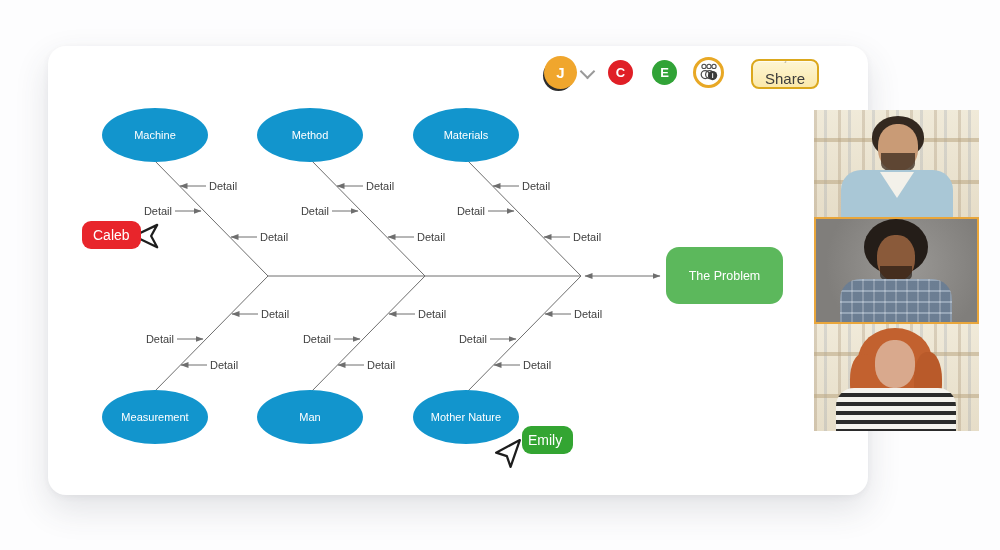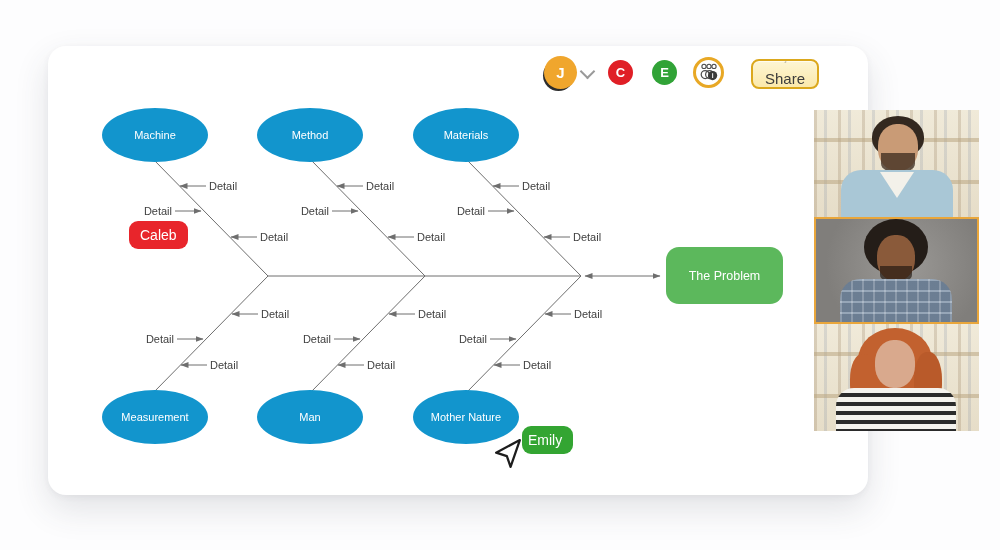--- a/index.html
+++ b/index.html
@@ -44,21 +44,21 @@
     font-size:15px;color:#3c3c3c;cursor:pointer;
     box-shadow:inset 0 1px 0 #fffdf0;
     flex-direction:column;
   }
 
   
   .cursor-tag{
     position:absolute;color:#fff;font-size:14px;
     padding:6px 11px;border-radius:9px;
   }
-  .tag-caleb{left:34px;top:175px;background:#e8252b;margin-left:47px;}
+  .tag-caleb{left:34px;top:175px;background:#e8252b;}
   .tag-emily{left:474px;top:380px;background:#33a532;padding-left:6px;}
   .cursor-svg{position:absolute;}
   .cur-caleb{left:84px;top:176px;}
   .cur-emily{left:-27px;top:392px;} 
 
   
   .tile{
     position:absolute;left:814px;width:165px;height:107px;overflow:hidden;
     background:#ebe4d4;box-sizing:border-box;
   }

